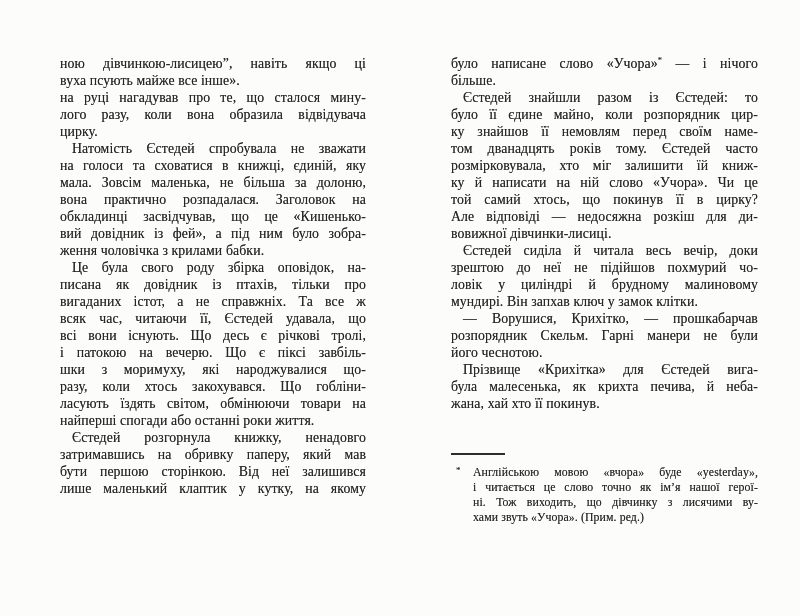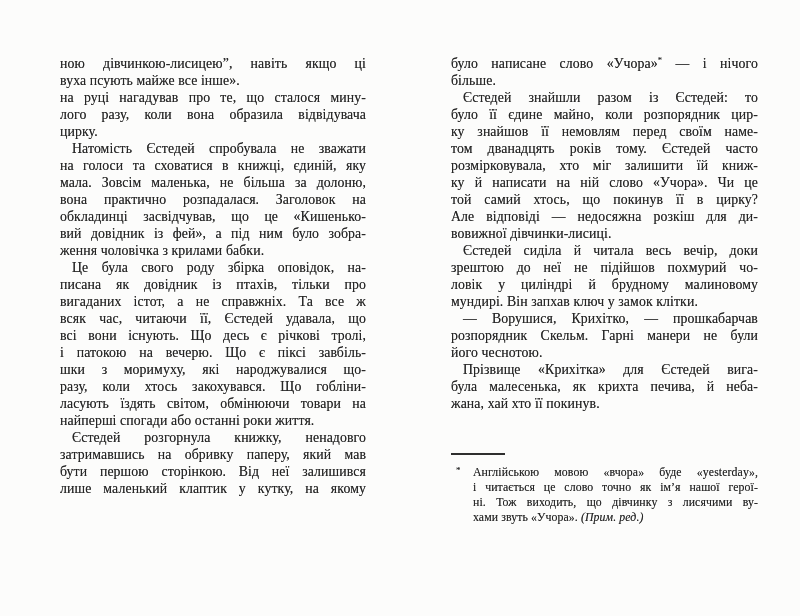--- a/index.html
+++ b/index.html
@@ -63,21 +63,21 @@
   }
   .footnote .line.end { text-align-last: left; }
   .footnote sup.fn-mark {
     position: absolute;
     left: -17px;
     top: 1px;
     font-size: 9px;
     vertical-align: baseline;
     line-height: 1;
   }
-  .it { font-style: italic; }
+  .it { }
   .pagenum {
     position: absolute;
     top: 563px;
     font-size: 13px;
     text-align: center;
     letter-spacing: 0.5px;
     color: #15803d;
     text-shadow: 0 0 0.4px rgba(35,35,35,0.5);
   }
   .pagenum.left  { left: 60px;  width: 306px; }

